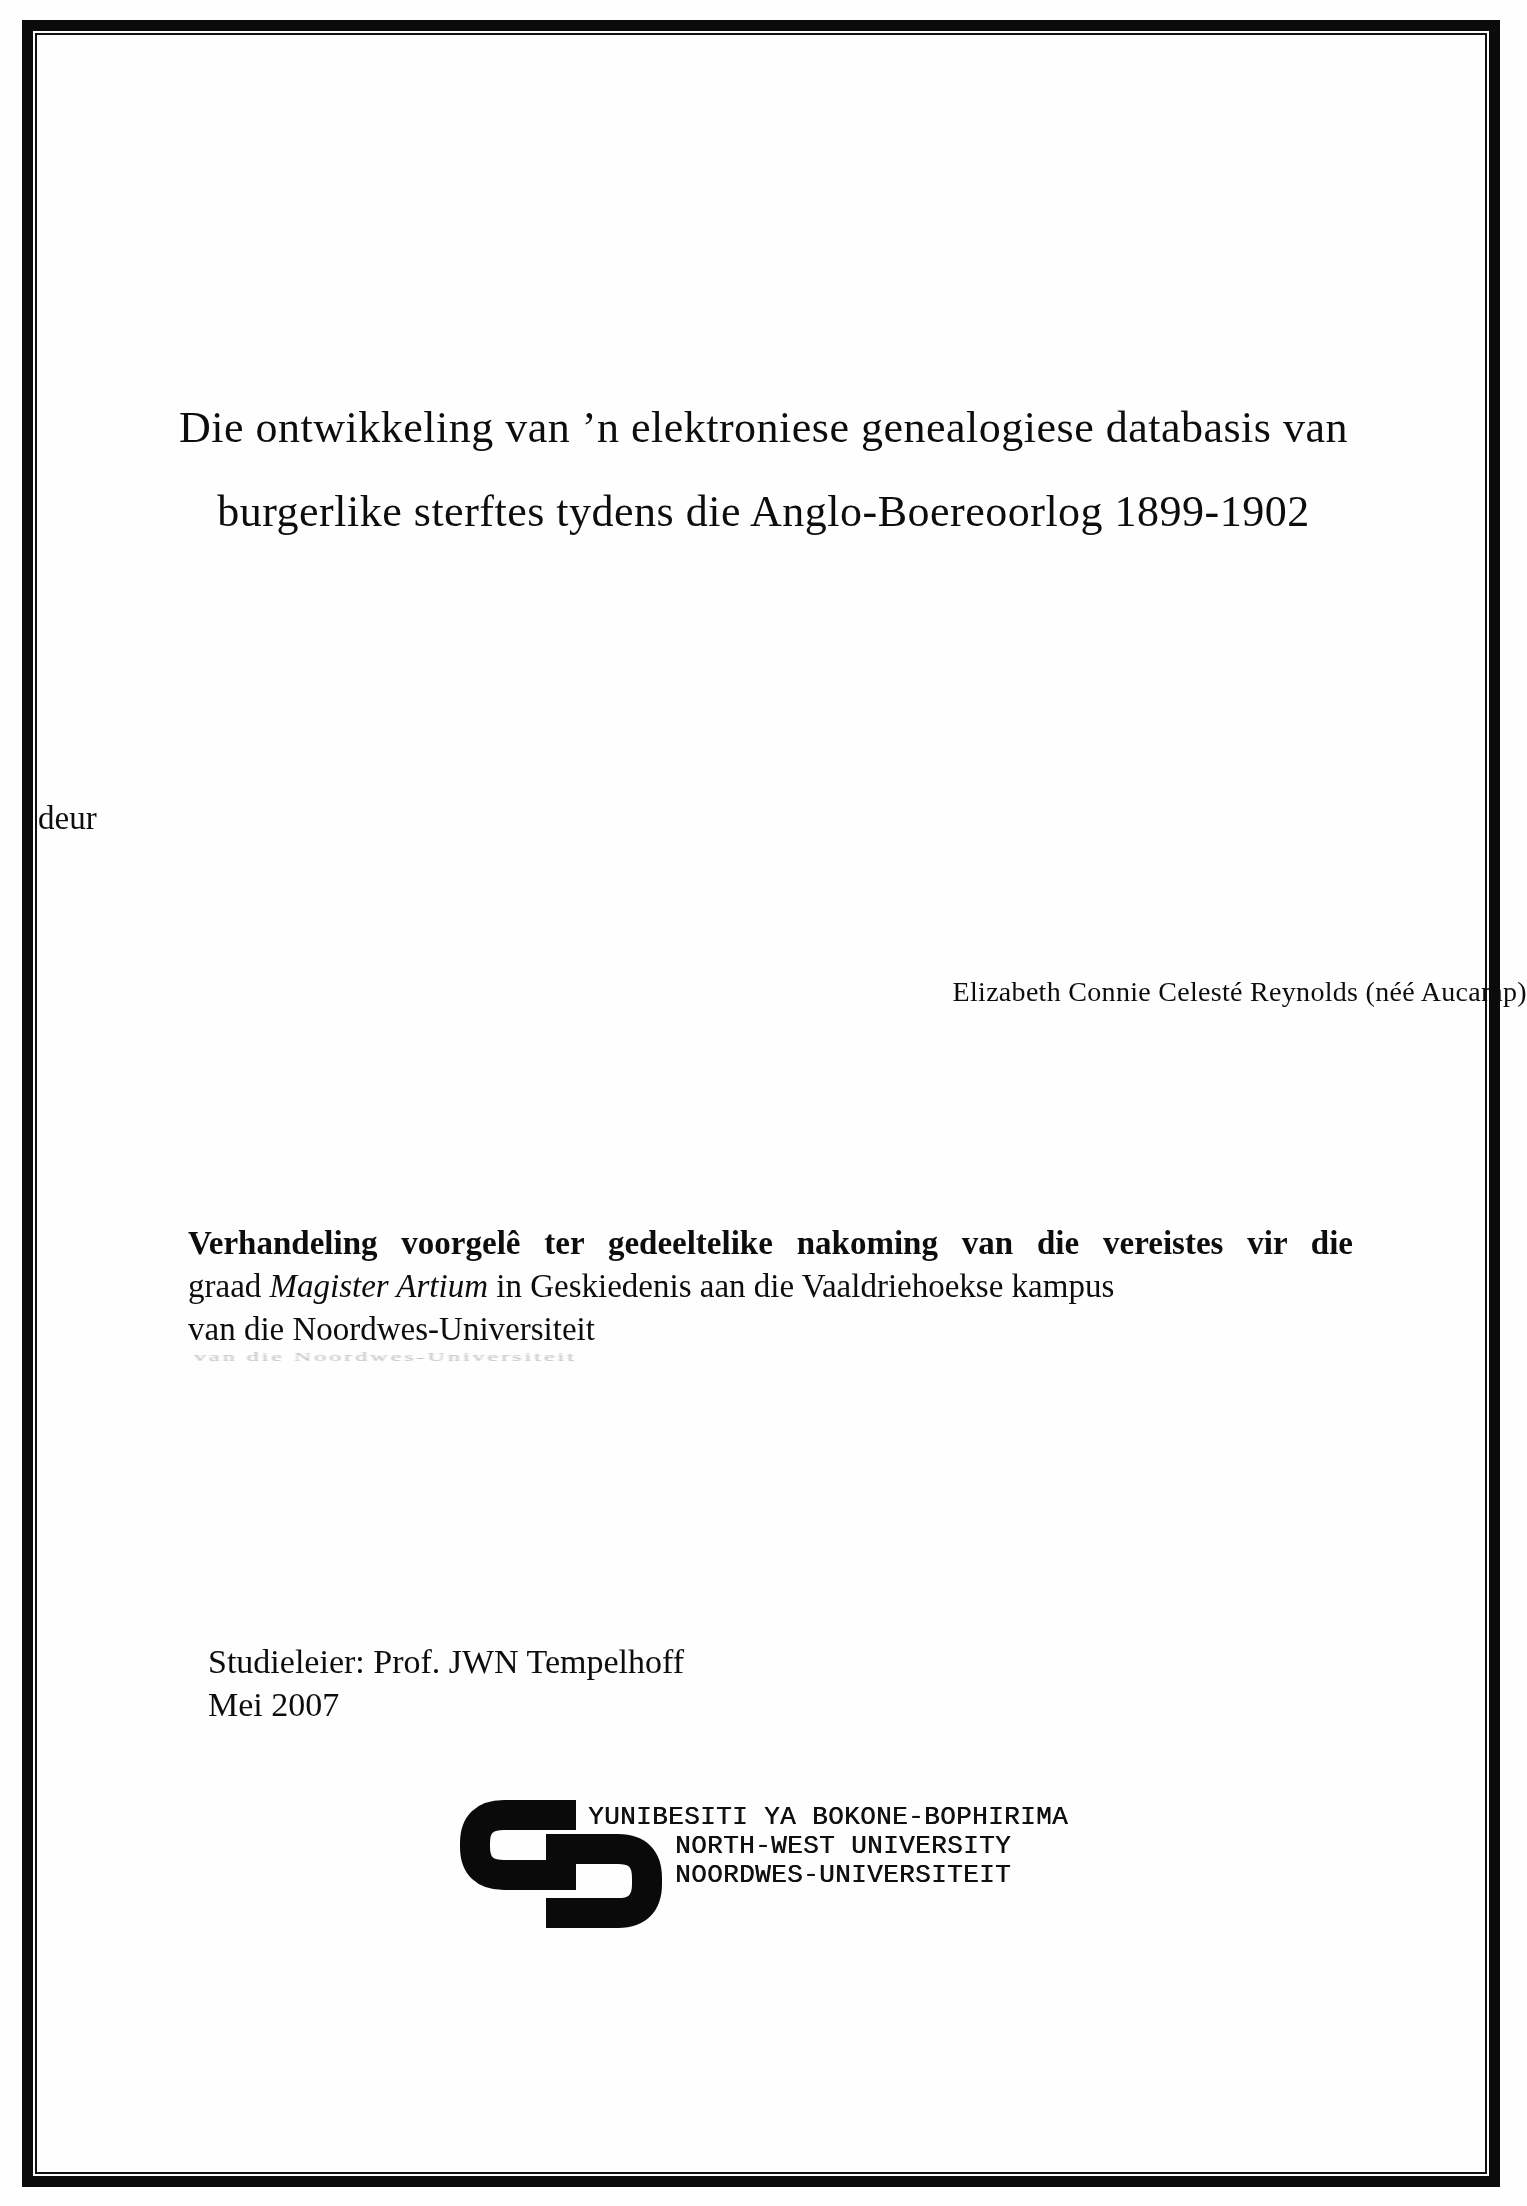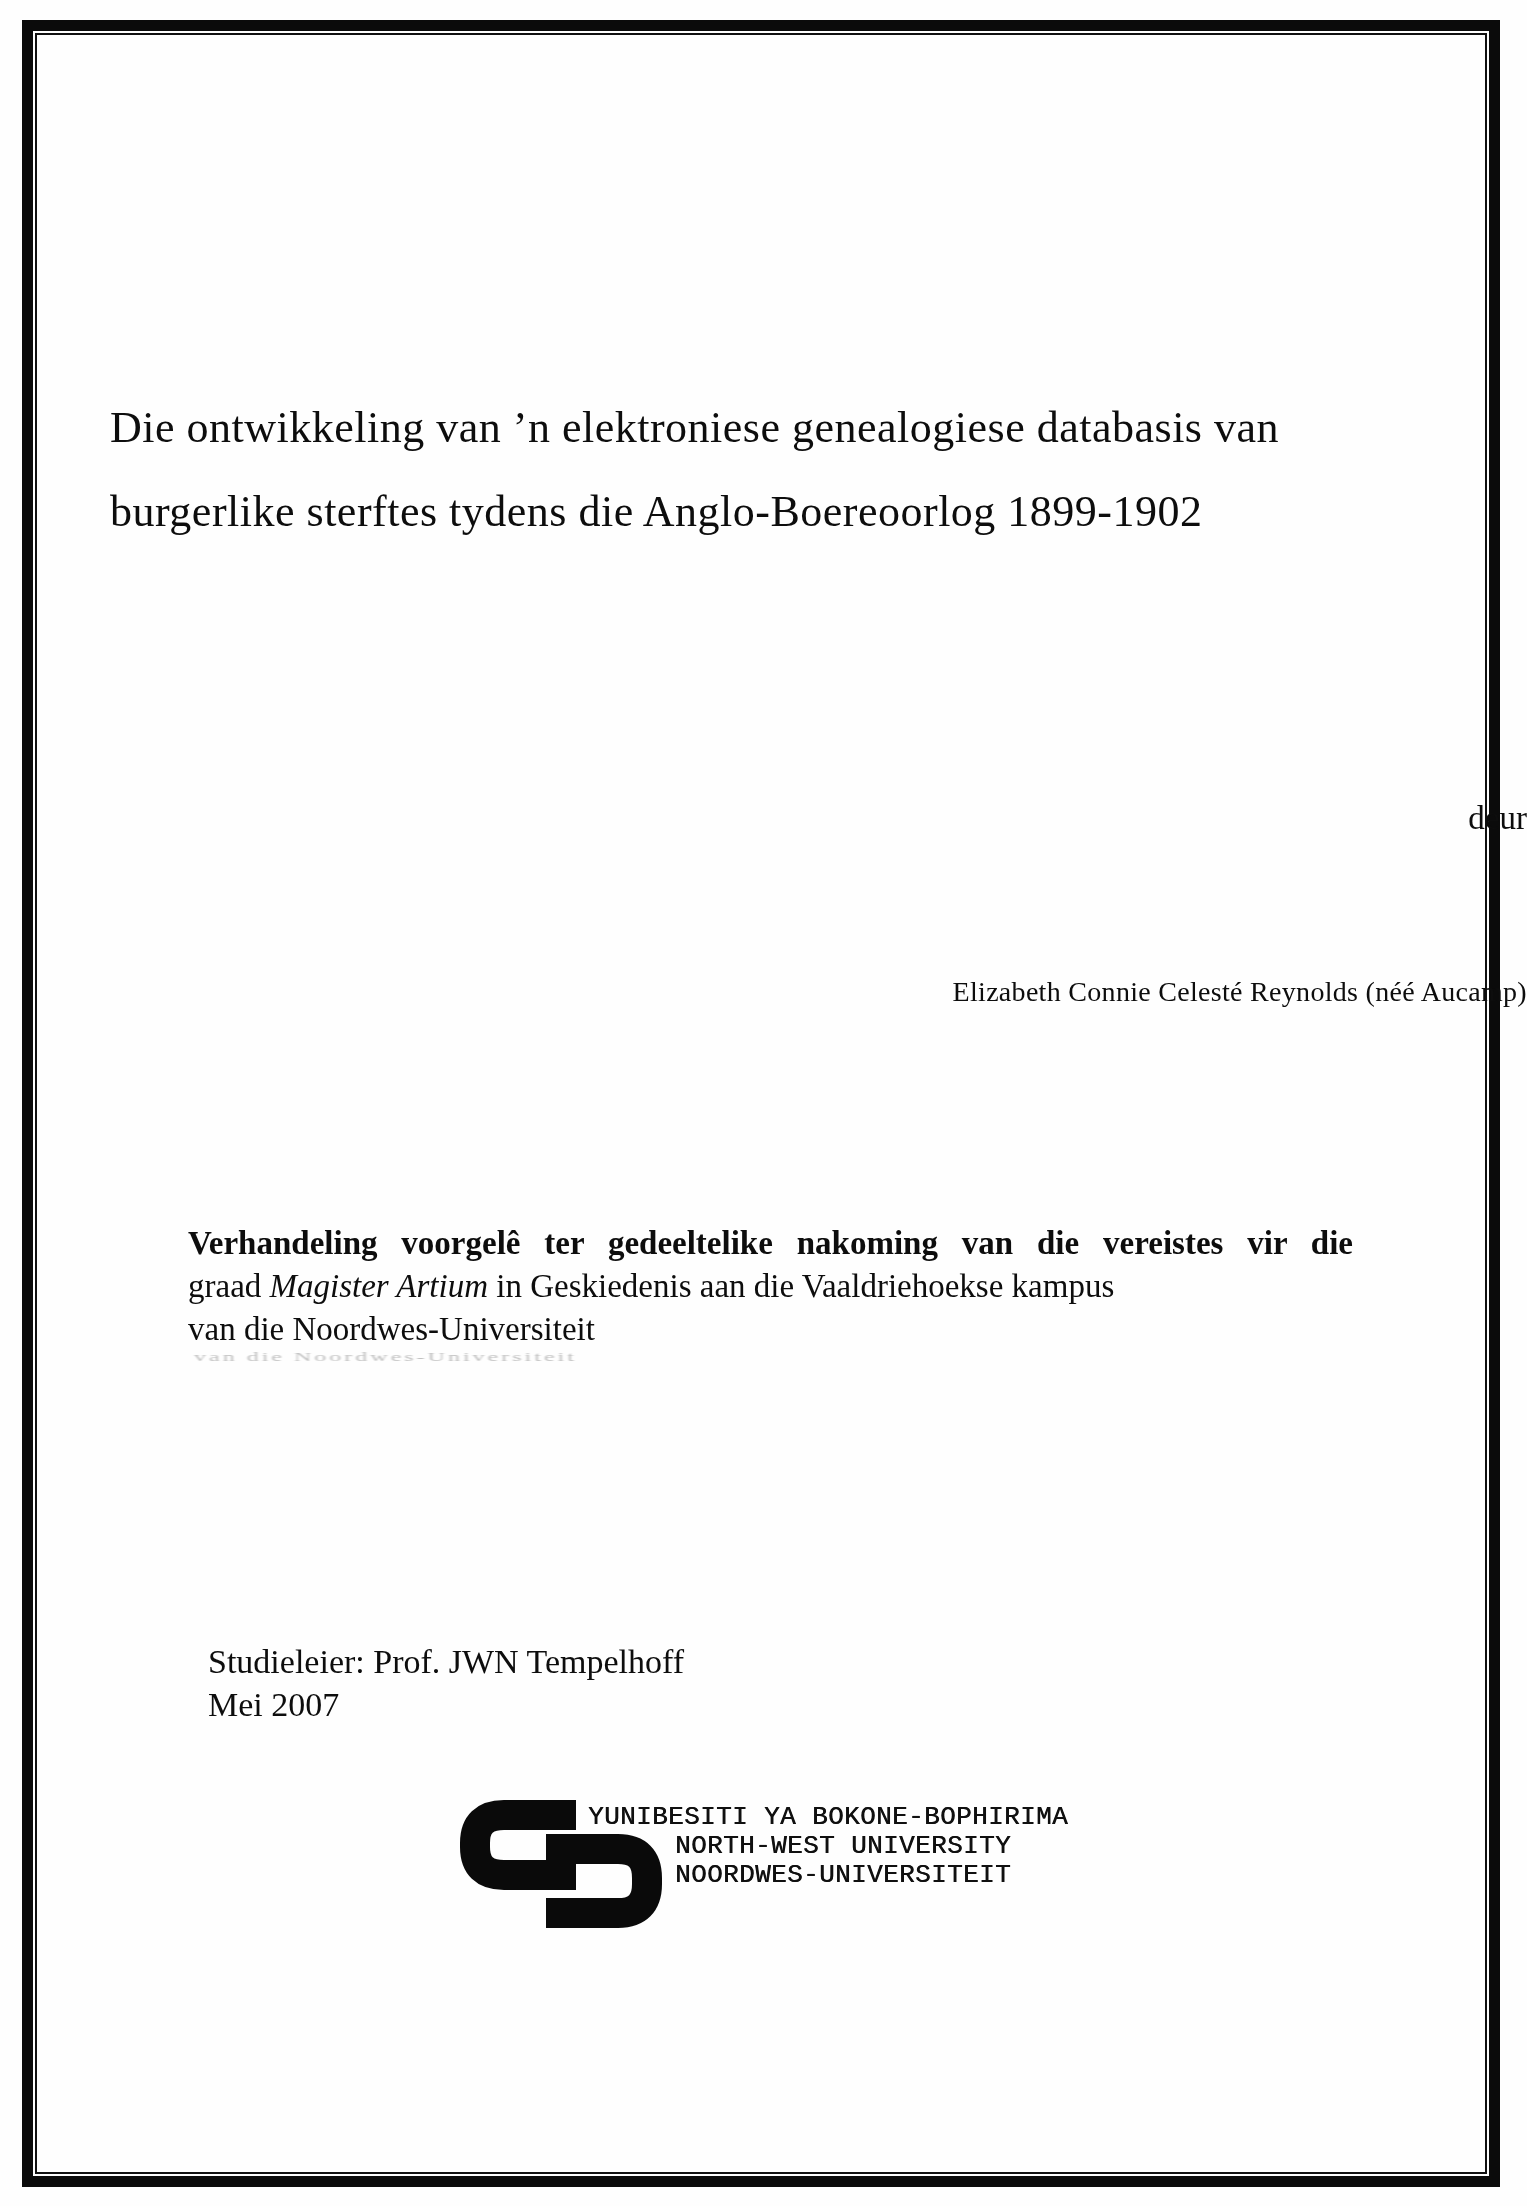--- a/index.html
+++ b/index.html
@@ -20,30 +20,31 @@
     box-sizing: border-box;
   }
   .frame-inner {
     position: absolute;
     left: 2px; top: 2px; right: 2px; bottom: 2px;
     border: 2px solid #111;
   }
   .title-block {
     position: absolute;
     left: 110px; right: 110px; top: 386px;
-    text-align: left;
+    text-align: center;
     font-size: 44px;
     line-height: 84px;
     letter-spacing: 0.5px;
   }
   .byline {
     position: absolute;
     left: 0; right: 0; top: 800px;
-    text-align: right;
+    text-align: left;
     font-size: 33px;
+    padding-left: 38px;
   }
   .author-line {
     position: absolute;
     left: 0; right: 0; top: 976px;
     text-align: right;
     font-size: 28px;
     letter-spacing: 0.3px;
   }
   .statement {
     position: absolute;

